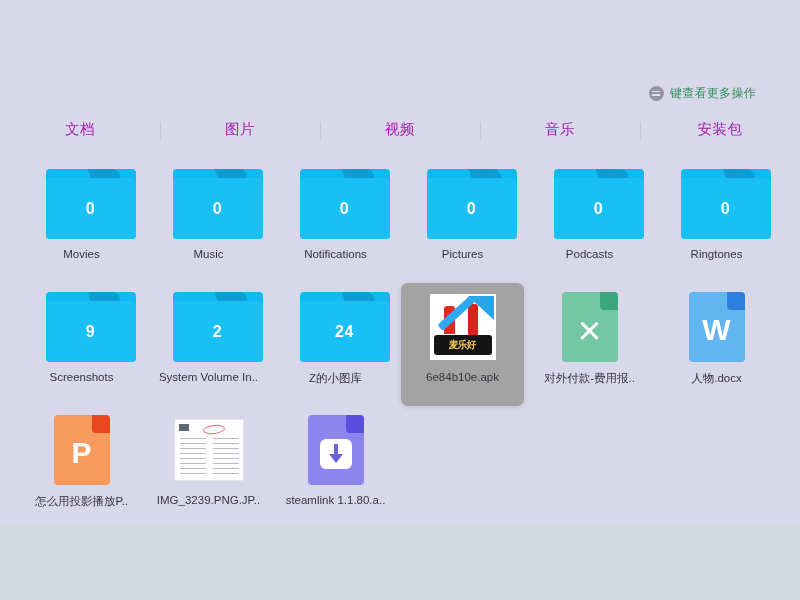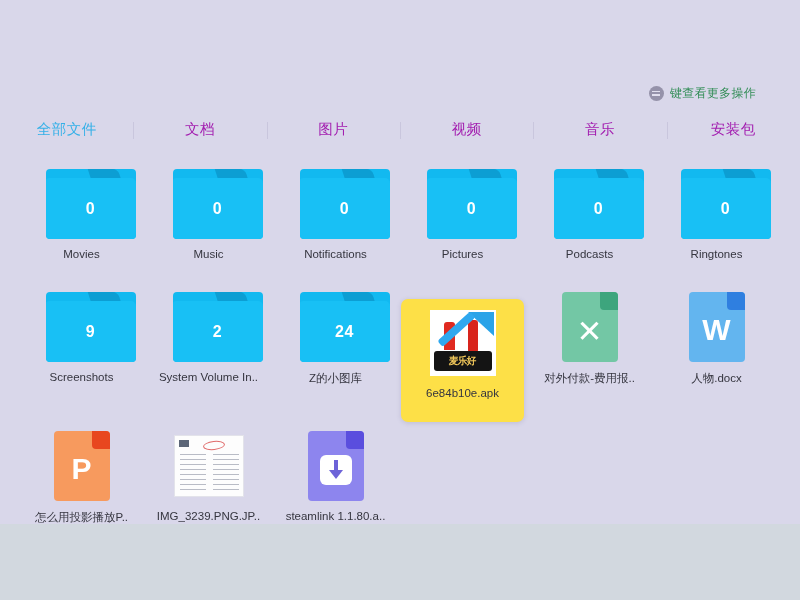--- a/index.html
+++ b/index.html
@@ -104,23 +104,22 @@
     height: 123px;
     margin: 0 2px 0 2px;
     padding-top: 8px;
     display: flex;
     flex-direction: column;
     align-items: center;
     border-radius: 7px;
     position: relative;
   }
   .file-item.selected {
-    background: #fde047;
+    background: #a3a3a3;
     box-shadow: 0 1px 5px rgba(80,70,120,.18);
-    margin-top: 16px;
   }
   .thumb-wrap {
     width: 72px;
     height: 72px;
     display: flex;
     align-items: center;
     justify-content: center;
     position: relative;
   }
   .file-label {
@@ -349,24 +348,20 @@
 <body>
 
 <div id="file-manager">
 
   <div id="more-actions-hint">
     <span class="menu-ico"></span>
     <span>键查看更多操作</span>
   </div>
 
   <div id="tab-bar">
-      <div class="tab-cell active">
-        <span class="tab-label">全部文件</span>
-        <span class="tab-sep"></span>
-      </div>
       <div class="tab-cell">
         <span class="tab-label">文档</span>
         <span class="tab-sep"></span>
       </div>
       <div class="tab-cell">
         <span class="tab-label">图片</span>
         <span class="tab-sep"></span>
       </div>
       <div class="tab-cell">
         <span class="tab-label">视频</span>

